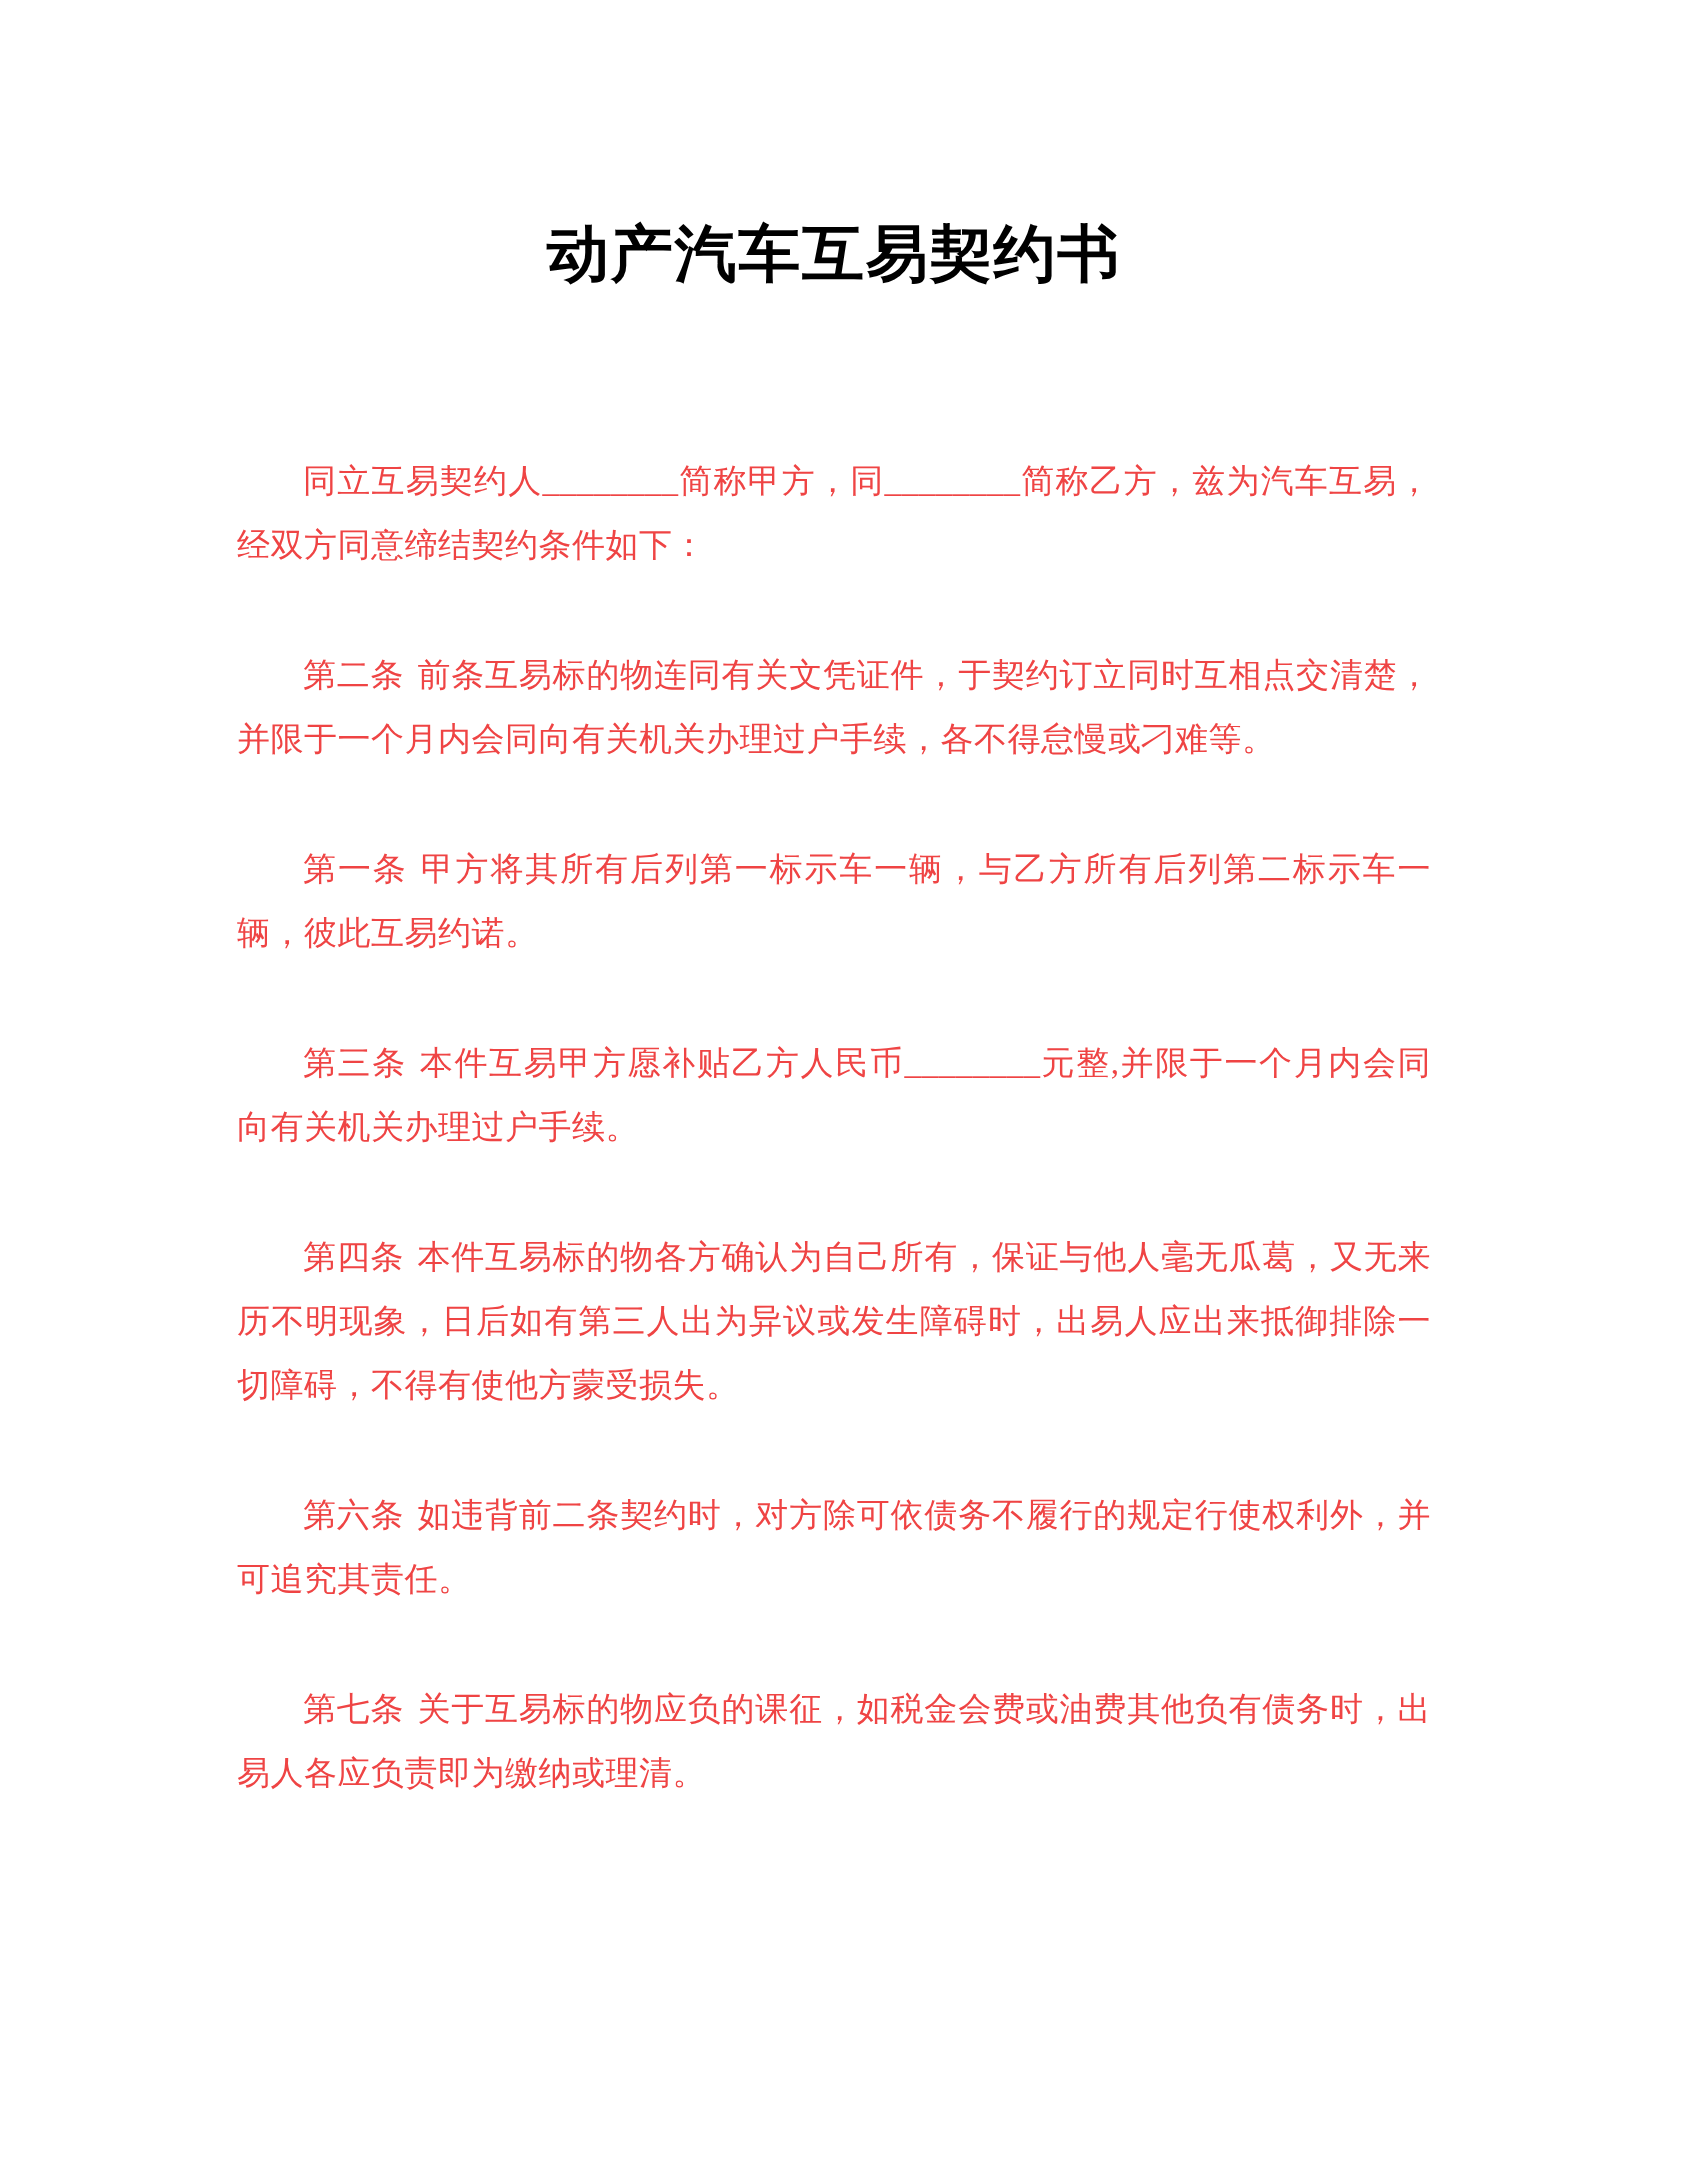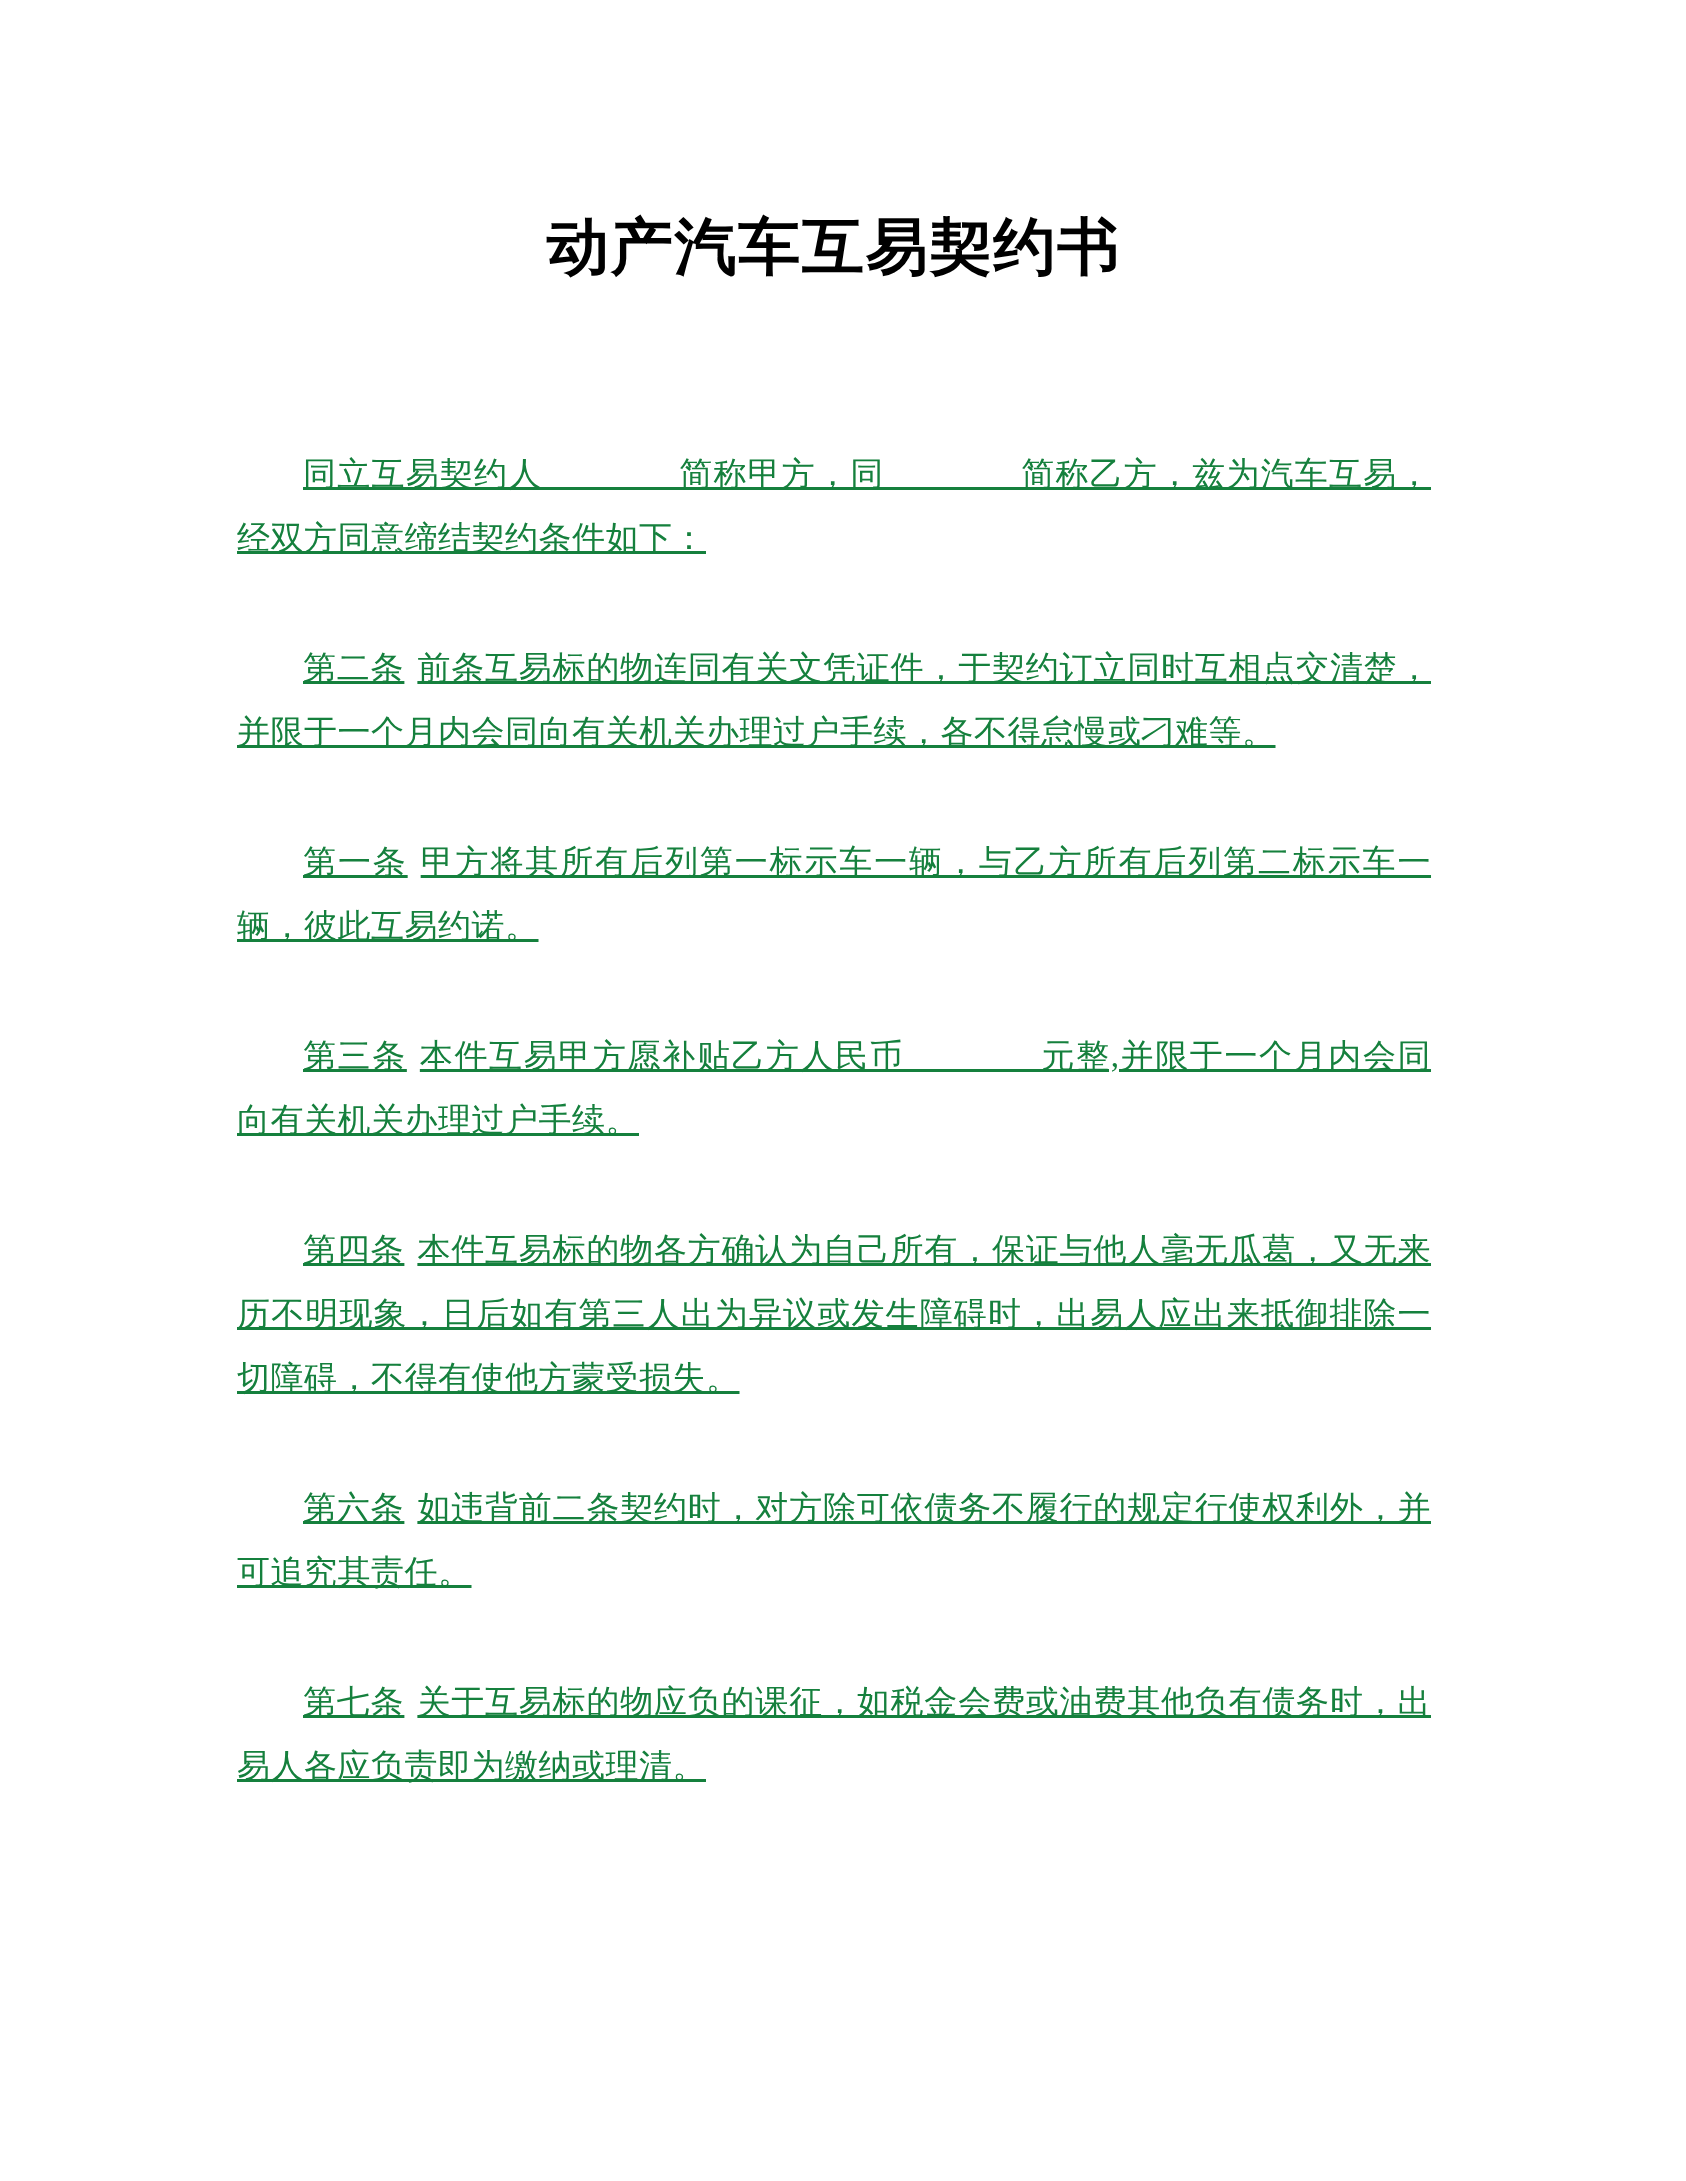--- a/index.html
+++ b/index.html
@@ -12,21 +12,21 @@
     width: 1686px;
     height: 2182px;
     background: #ffffff;
     color: #000000;
     box-sizing: border-box;
     padding: 0 255px 0 237px;
     overflow: hidden;
     font-family: "Liberation Serif", "DejaVu Serif", serif;
   }
   .doc-title {
-    margin: 9px;
+    margin: 16px;
     padding-top: 201px;
     text-align: center;
     font-family: "Liberation Sans", "DejaVu Sans", sans-serif;
     font-weight: 700;
     font-size: 62px;
     line-height: 73px;
     letter-spacing: 1.8px;
     color: #000000;
     white-space: nowrap;
   }
@@ -34,22 +34,21 @@
     margin-top: 159px;
   }
   .para {
     margin: 0 0 66px 0;
     font-size: 33px;
     line-height: 64px;
     text-align: justify;
     text-justify: inter-character;
     text-indent: 66px;
     letter-spacing: 0.5px;
-    color: #15803d;
-    text-decoration: underline;
+    color: #ef4444;
   }
   .para:last-child {
     margin-bottom: 0;
   }
   .clause-num {
     margin-right: 13px;
   }
 </style>
 </head>
 <body>

